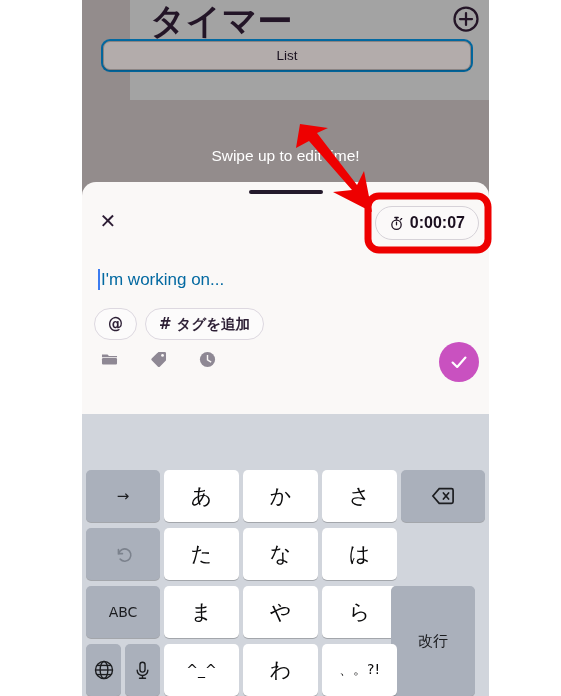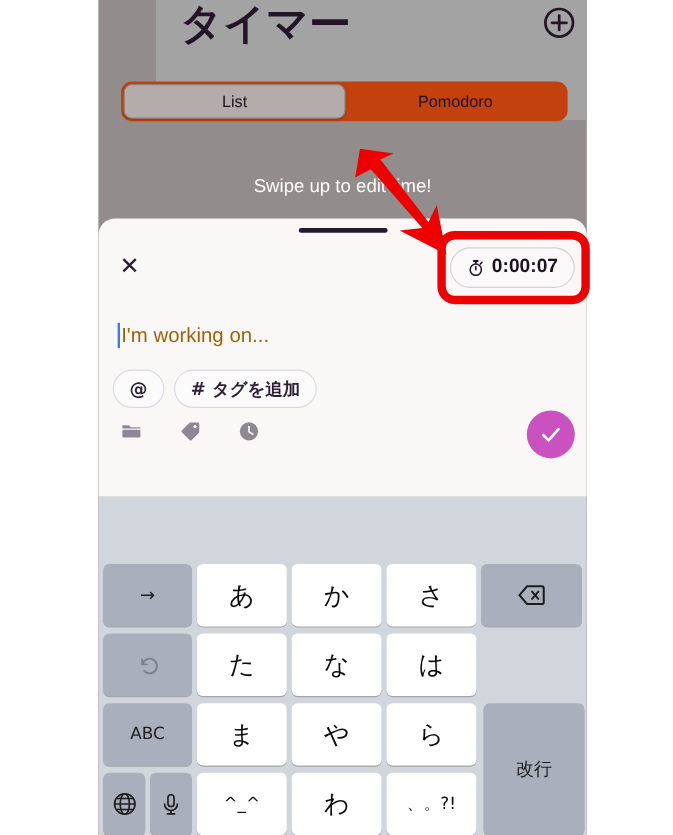--- a/index.html
+++ b/index.html
@@ -30,23 +30,23 @@
     font-size: 35px; font-weight: 700; color: #231527;
     letter-spacing: 0px; line-height: 46px;
     font-family: "DejaVu Sans", sans-serif;
     white-space: nowrap;
   }
   .hdr-icons { position: absolute; right: 12px; top: 4px; display: flex; gap: 14px; align-items: center; }
   .hdr-icon { width: 30px; height: 30px; display: block; }
 
   
   .segmented {
-    position: absolute; left: 19px; top: 68px;
+    position: absolute; left: 19px; top: 39px;
     width: 372px; height: 33px;
-    background: #c2410c;
+    background: #0369a1;
     border-radius: 9px;
     display: flex; padding: 2px; box-sizing: border-box;
   }
   .seg {
     flex: 1; display: flex; align-items: center; justify-content: center;
     font-size: 13.5px; color: #1b1220; border-radius: 7px;
     font-family: "Liberation Sans", sans-serif;
   }
   .seg.active {
     background: #b3acab;
@@ -84,21 +84,21 @@
     border: 1.3px solid #d6d2d8; border-radius: 17px;
     background: #fbf9f9;
     display: flex; align-items: center; gap: 6px;
     font-size: 16px; font-weight: 600; color: #1c1020;
     font-family: "Liberation Sans", sans-serif;
   }
   .timer-pill svg { width: 15px; height: 15px; display: block; }
 
   .task-input {
     position: absolute; left: 16px; top: 87px;
-    font-size: 17px; color: #a16207;
+    font-size: 17px; color: #0369a1;
     font-family: "Liberation Sans", sans-serif;
     display: flex; align-items: center;
   }
   .caret {
     display: inline-block; width: 2px; height: 21px;
     background: #3b7bf0; margin-right: 1px;
   }
 
   .chips { position: absolute; left: 12px; top: 126px; display: flex; gap: 8px; }
   .chip {
@@ -163,21 +163,20 @@
           <svg viewBox="0 0 24 24" width="30" height="30" fill="#241527">
             <path d="M12 8.1a3.9 3.9 0 1 0 0 7.8 3.9 3.9 0 0 0 0-7.8zm0 6a2.1 2.1 0 1 1 0-4.2 2.1 2.1 0 0 1 0 4.2z"></path>
             <path d="M21 13.2v-2.4l-2.4-.42a6.9 6.9 0 0 0-.69-1.67l1.41-2-1.7-1.7-2 1.41a6.9 6.9 0 0 0-1.67-.69L13.2 3h-2.4l-.42 2.4a6.9 6.9 0 0 0-1.67.69l-2-1.41-1.7 1.7 1.41 2a6.9 6.9 0 0 0-.69 1.67L3 10.8v2.4l2.4.42c.15.59.39 1.15.69 1.67l-1.41 2 1.7 1.7 2-1.41c.52.3 1.08.54 1.67.69l.42 2.4h2.4l.42-2.4a6.9 6.9 0 0 0 1.67-.69l2 1.41 1.7-1.7-1.41-2c.3-.52.54-1.08.69-1.67L21 13.2z"></path>
           </svg>
         </span>
       </div>
     </div>
 
     <div class="segmented">
       <div class="seg active">List</div>
-      <div class="seg">Pomodoro</div>
     </div>
 
     <div class="hint">Swipe up to edit time!</div>
 
     <div class="sheet">
       <div class="grabber"></div>
 
       <div class="close-x">✕</div>
 
       <div class="timer-pill">
@@ -289,21 +288,21 @@
             </div>
             <div class="key light" style="position: absolute; left: 82px; width: 75px; height: 52px;">
               <span>ま</span>
             </div>
             <div class="key light" style="position: absolute; left: 161px; width: 75px; height: 52px;">
               <span>や</span>
             </div>
             <div class="key light" style="position: absolute; left: 240px; width: 75px; height: 52px;">
               <span>ら</span>
             </div>
-            <div class="key dark" style="position: absolute; left: 321px; width: 84px; height: 110px; align-items: center;">
+            <div class="key dark" style="position: absolute; left: 309px; width: 84px; height: 110px; align-items: center;">
               <span>改行</span>
             </div>
           </div>
           <div class="krow" style="top: 230px;">
             <div class="key dark" style="position: absolute; left: 4px; width: 35px; height: 52px;">
               <span>
                 <svg viewBox="0 0 24 24" width="22" height="22" fill="none" stroke="#1c1d20" stroke-width="1.5">
                   <circle cx="12" cy="12" r="9.3"></circle>
                   <ellipse cx="12" cy="12" rx="4.2" ry="9.3"></ellipse>
                   <line x1="2.8" y1="12" x2="21.2" y2="12"></line>

